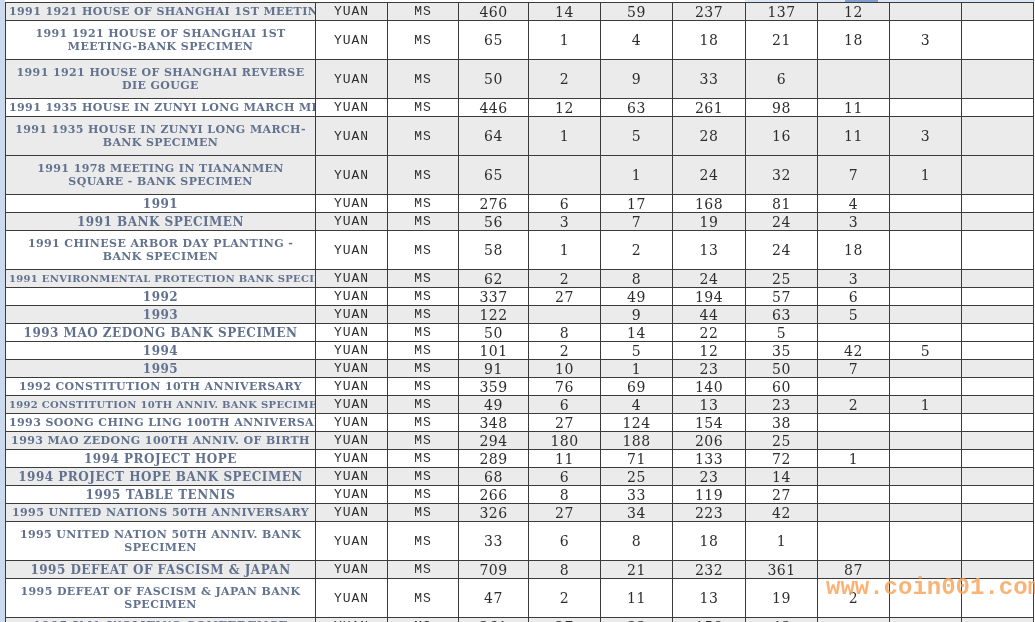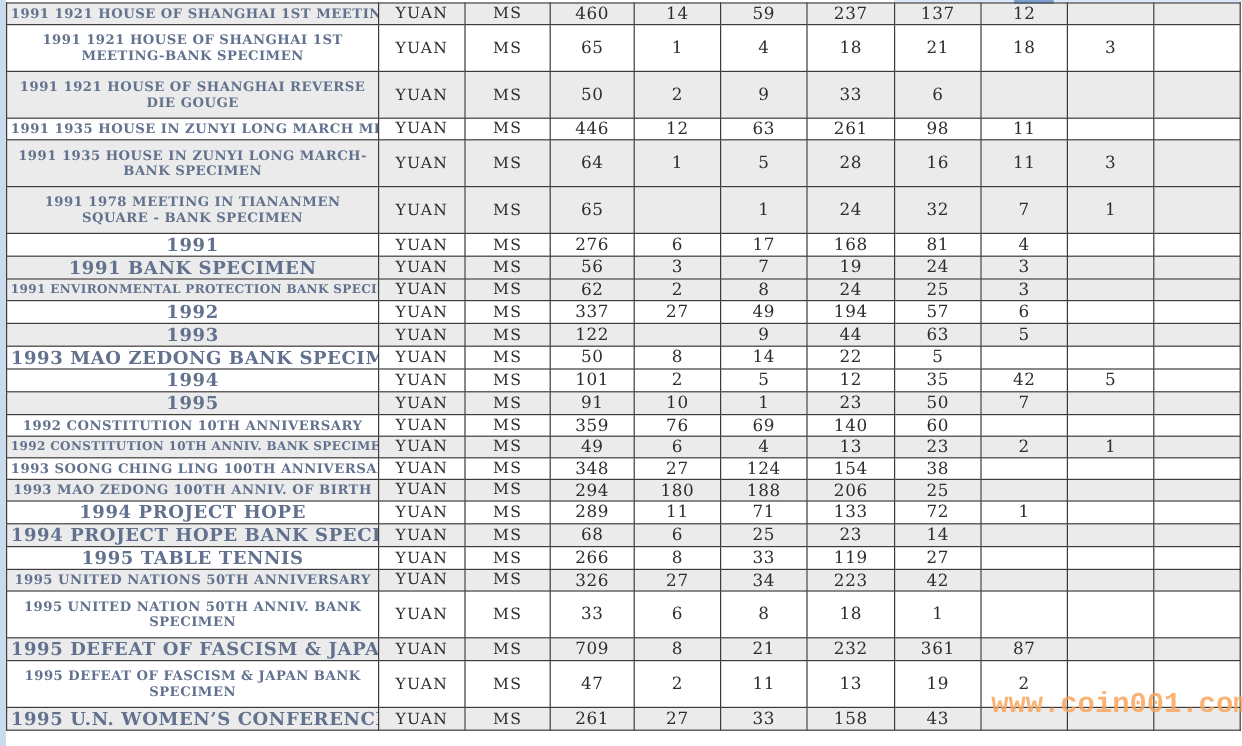--- a/index.html
+++ b/index.html
@@ -16,25 +16,25 @@
   }
   td{
     border:1px solid #3b3b3b;padding:0;text-align:center;vertical-align:middle;
     overflow:hidden;
   }
   tr.odd td{background:#ebebeb;}
   tr.even td{background:#ffffff;}
   tr.one{height:18px;}
   tr.two{height:39px;}
   td.desc{color:#62728e;font-weight:bold;padding:0 3px;}
-  td.desc.lg{font-size:15px;letter-spacing:0.5px;}
+  td.desc.lg{font-size:12px;letter-spacing:0.5px;}
   td.desc.md{font-size:11px;letter-spacing:0.4px;line-height:13px;}
   td.desc.sm{font-size:10px;letter-spacing:0.3px;line-height:13px;}
   tr.one td.desc{white-space:nowrap;}
-  td.cur{font-size:13px;color:#2d2d2d;letter-spacing:1px;}
+  td.cur{font-size:13px;color:#2d2d2d;letter-spacing:1px;font-family:Liberation Mono, monospace;}
   td.num{font-size:14px;color:#2d2d2d;letter-spacing:0.5px;}
   .watermark{
     position:absolute;left:826px;top:574px;width:200px;
     font-family:Liberation Mono, monospace;font-weight:bold;
     font-size:24px;color:rgba(249,166,92,0.85);white-space:nowrap;
     pointer-events:none;
   }
 </style>
 </head>
 <body>
@@ -155,20 +155,33 @@
         <td class="cur">MS</td>
         <td class="num">56</td>
         <td class="num">3</td>
         <td class="num">7</td>
         <td class="num">19</td>
         <td class="num">24</td>
         <td class="num">3</td>
         <td class="num"></td>
         <td class="num"></td>
       </tr>
+      <tr class="even two">
+        <td class="desc md">1991 CHINESE ARBOR DAY PLANTING - BANK SPECIMEN</td>
+        <td class="cur">YUAN</td>
+        <td class="cur">MS</td>
+        <td class="num">58</td>
+        <td class="num">1</td>
+        <td class="num">2</td>
+        <td class="num">13</td>
+        <td class="num">24</td>
+        <td class="num">18</td>
+        <td class="num"></td>
+        <td class="num"></td>
+      </tr>
       <tr class="odd one">
         <td class="desc sm">1991 ENVIRONMENTAL PROTECTION BANK SPECIMEN</td>
         <td class="cur">YUAN</td>
         <td class="cur">MS</td>
         <td class="num">62</td>
         <td class="num">2</td>
         <td class="num">8</td>
         <td class="num">24</td>
         <td class="num">25</td>
         <td class="num">3</td>

